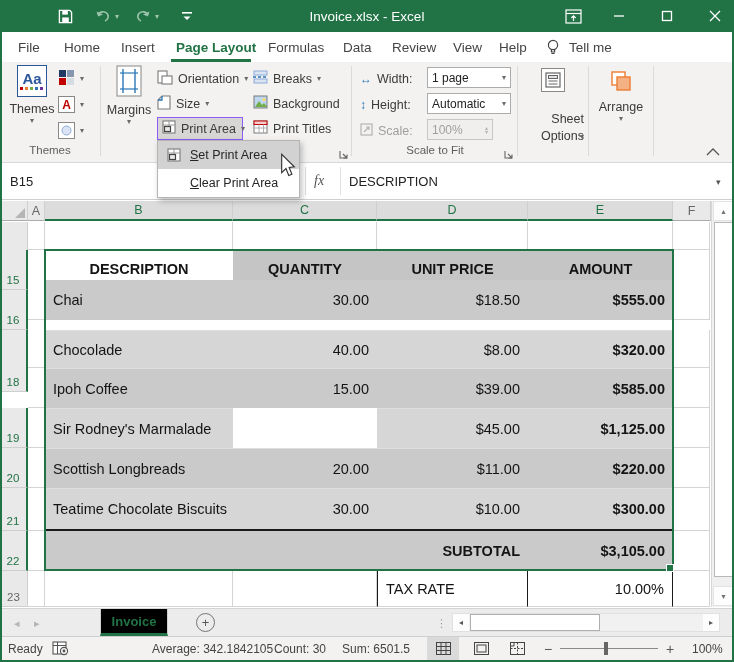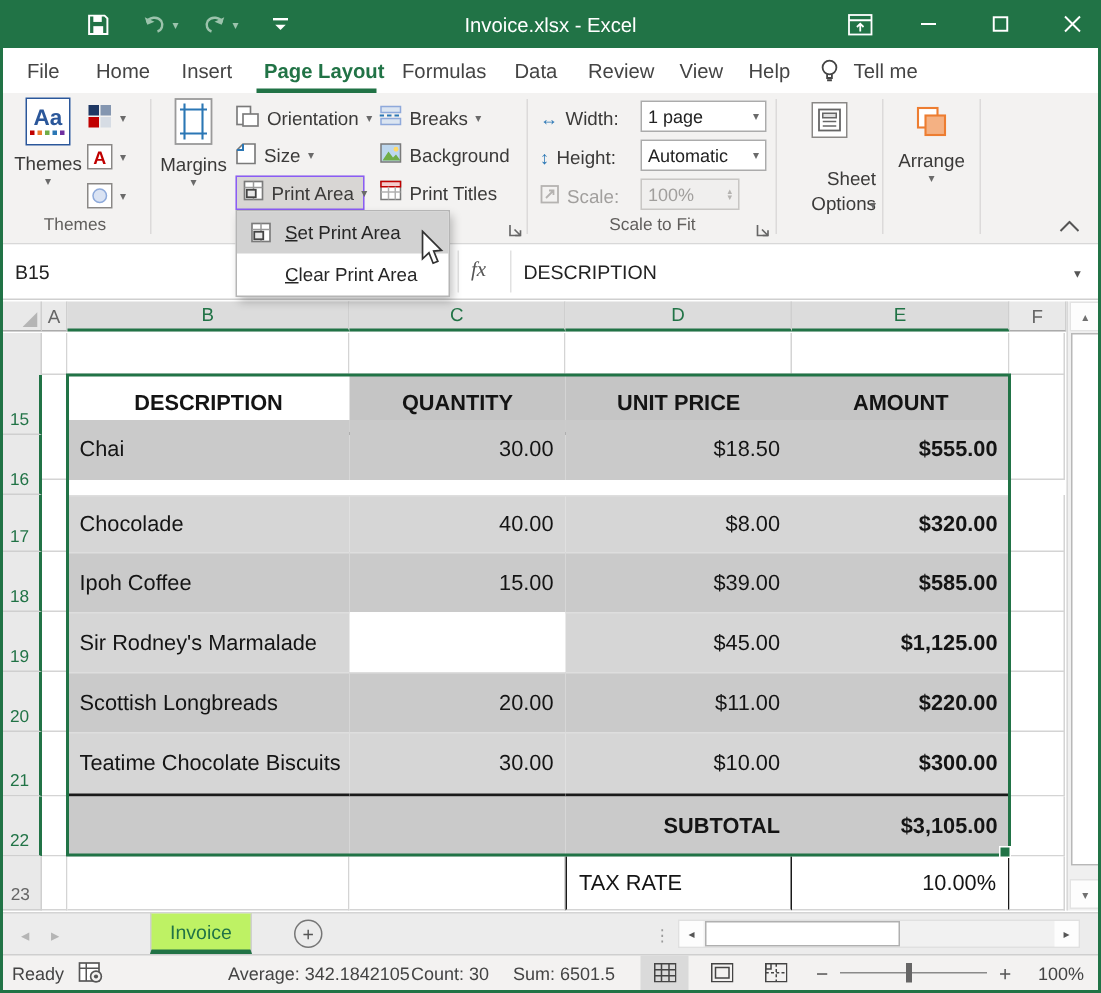--- a/index.html
+++ b/index.html
@@ -64,21 +64,21 @@
   .blackbot{border-bottom:2px solid #1a1a1a;}
   #sel-border{position:absolute;left:44px;top:249px;width:630px;height:322px;border:2px solid #217346;z-index:5;pointer-events:none;}
   #sel-handle{position:absolute;left:666px;top:564px;width:8px;height:8px;background:#217346;border:1.5px solid #fff;z-index:6;}
   
   #vscroll{position:absolute;left:711px;top:201px;width:23px;height:406px;background:#f0f0f0;border-left:1px solid #d8d8d8;}
   .sbtn{position:absolute;left:1px;width:21px;height:20px;background:#fdfdfd;display:flex;align-items:center;justify-content:center;font-size:8px;color:#707070;border:1px solid #e3e3e3;}
   #vthumb{position:absolute;left:2px;top:21px;width:19px;height:355px;background:#fff;border:1px solid #b8b8b8;}
   
   #sheetbar{position:absolute;left:0;top:608px;width:734px;height:28px;background:#ececec;border-top:1px solid #d4d4d4;}
   .navarr{position:absolute;top:0;height:28px;display:flex;align-items:center;color:#b5b5b5;font-size:11px;}
-  #sheettab{position:absolute;left:100px;top:0;width:68px;height:27px;background:#bef264;border-left:1px solid #d0d0d0;border-right:1px solid #d0d0d0;border-bottom:3px solid #217346;display:flex;align-items:center;justify-content:center;font-size:13px;font-weight:normal;color:#217346;}
+  #sheettab{position:absolute;left:100px;top:0;width:68px;height:27px;background:#000000;border-left:1px solid #d0d0d0;border-right:1px solid #d0d0d0;border-bottom:3px solid #217346;display:flex;align-items:center;justify-content:center;font-size:13px;font-weight:bold;color:#217346;}
   #newsheet{position:absolute;left:196px;top:4px;width:19px;height:19px;border:1px solid #767676;border-radius:50%;display:flex;align-items:center;justify-content:center;font-size:13px;color:#555;}
   #hsplit{position:absolute;left:436px;top:0;height:28px;display:flex;align-items:center;color:#9a9a9a;font-size:11px;}
   #hscroll{position:absolute;left:452px;top:4px;width:268px;height:19px;background:#f1f1f1;border:1px solid #e0e0e0;}
   .hbtn{position:absolute;top:0;width:16px;height:17px;background:#fdfdfd;display:flex;align-items:center;justify-content:center;font-size:8px;color:#555;}
   #hthumb{position:absolute;left:17px;top:0;width:130px;height:17px;background:#fff;border:1px solid #b0b0b0;}
   
   #statusbar{position:absolute;left:0;top:636px;width:734px;height:24px;background:#f3f2f1;border-top:1px solid #cfcfcf;font-size:12px;color:#444;}
   .sitem{position:absolute;top:0;height:23px;display:flex;align-items:center;}
   .viewbtn{position:absolute;top:0;width:32px;height:23px;display:flex;align-items:center;justify-content:center;}
   .viewbtn.sel{background:#dadada;}
@@ -394,21 +394,21 @@
   <div class="ch sel" style="left:45px;width:188px">B</div>
   <div class="ch sel" style="left:233px;width:144px">C</div>
   <div class="ch sel" style="left:377px;width:151px">D</div>
   <div class="ch sel" style="left:528px;width:145px">E</div>
   <div class="ch" style="left:673px;width:38px">F</div>
 
   <div class="rh" style="top:222px;height:44px">14</div>
   <div class="rh sel" style="top:250px;height:40px">15</div>
   <div class="rh sel" style="top:290px;height:40px">16</div>
   <div class="rh sel" style="top:330px;height:38px">17</div>
-  <div class="rh sel" style="top:368px;height:40px">18</div>
+  <div class="rh sel" style="top:352px;height:40px">18</div>
   <div class="rh sel" style="top:408px;height:40px">19</div>
   <div class="rh sel" style="top:448px;height:40px">20</div>
   <div class="rh sel" style="top:488px;height:43px">21</div>
   <div class="rh sel" style="top:531px;height:40px">22</div>
   <div class="rh" style="top:571px;height:36px">23</div>
 
   <div class="row" style="top:222px;height:28px">
     <div class="cell xA gl"></div>
     <div class="cell xB gl"></div>
     <div class="cell xC gl"></div>

